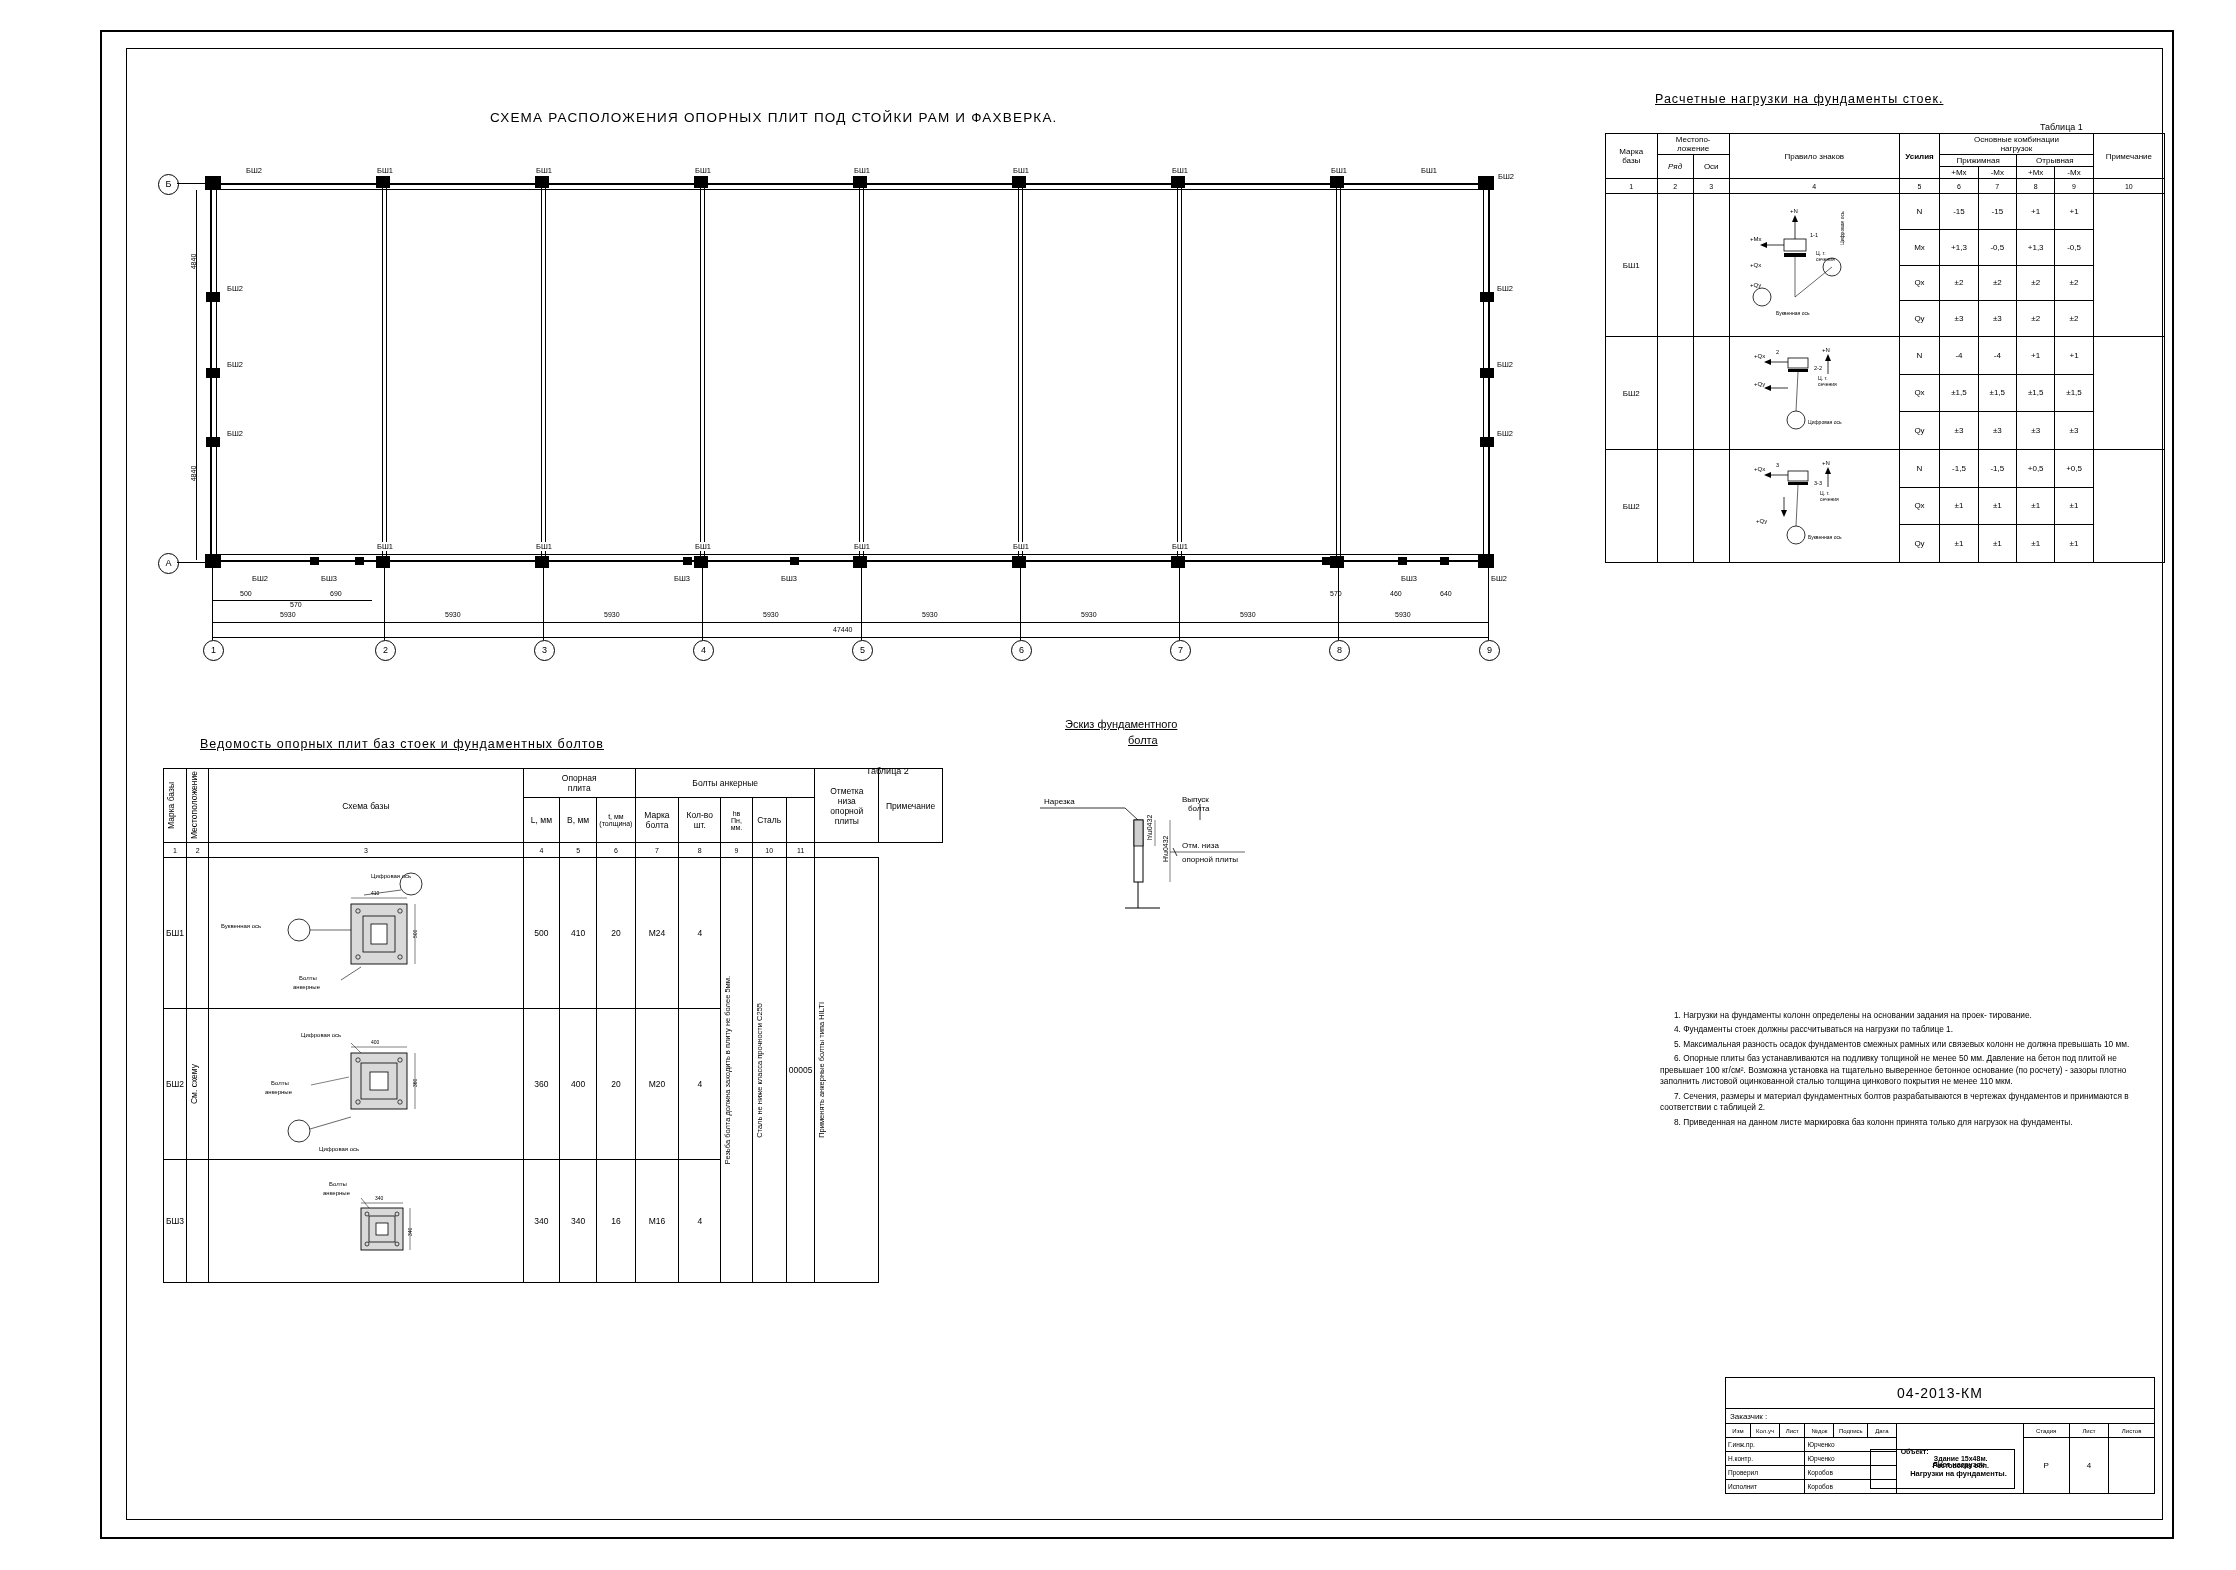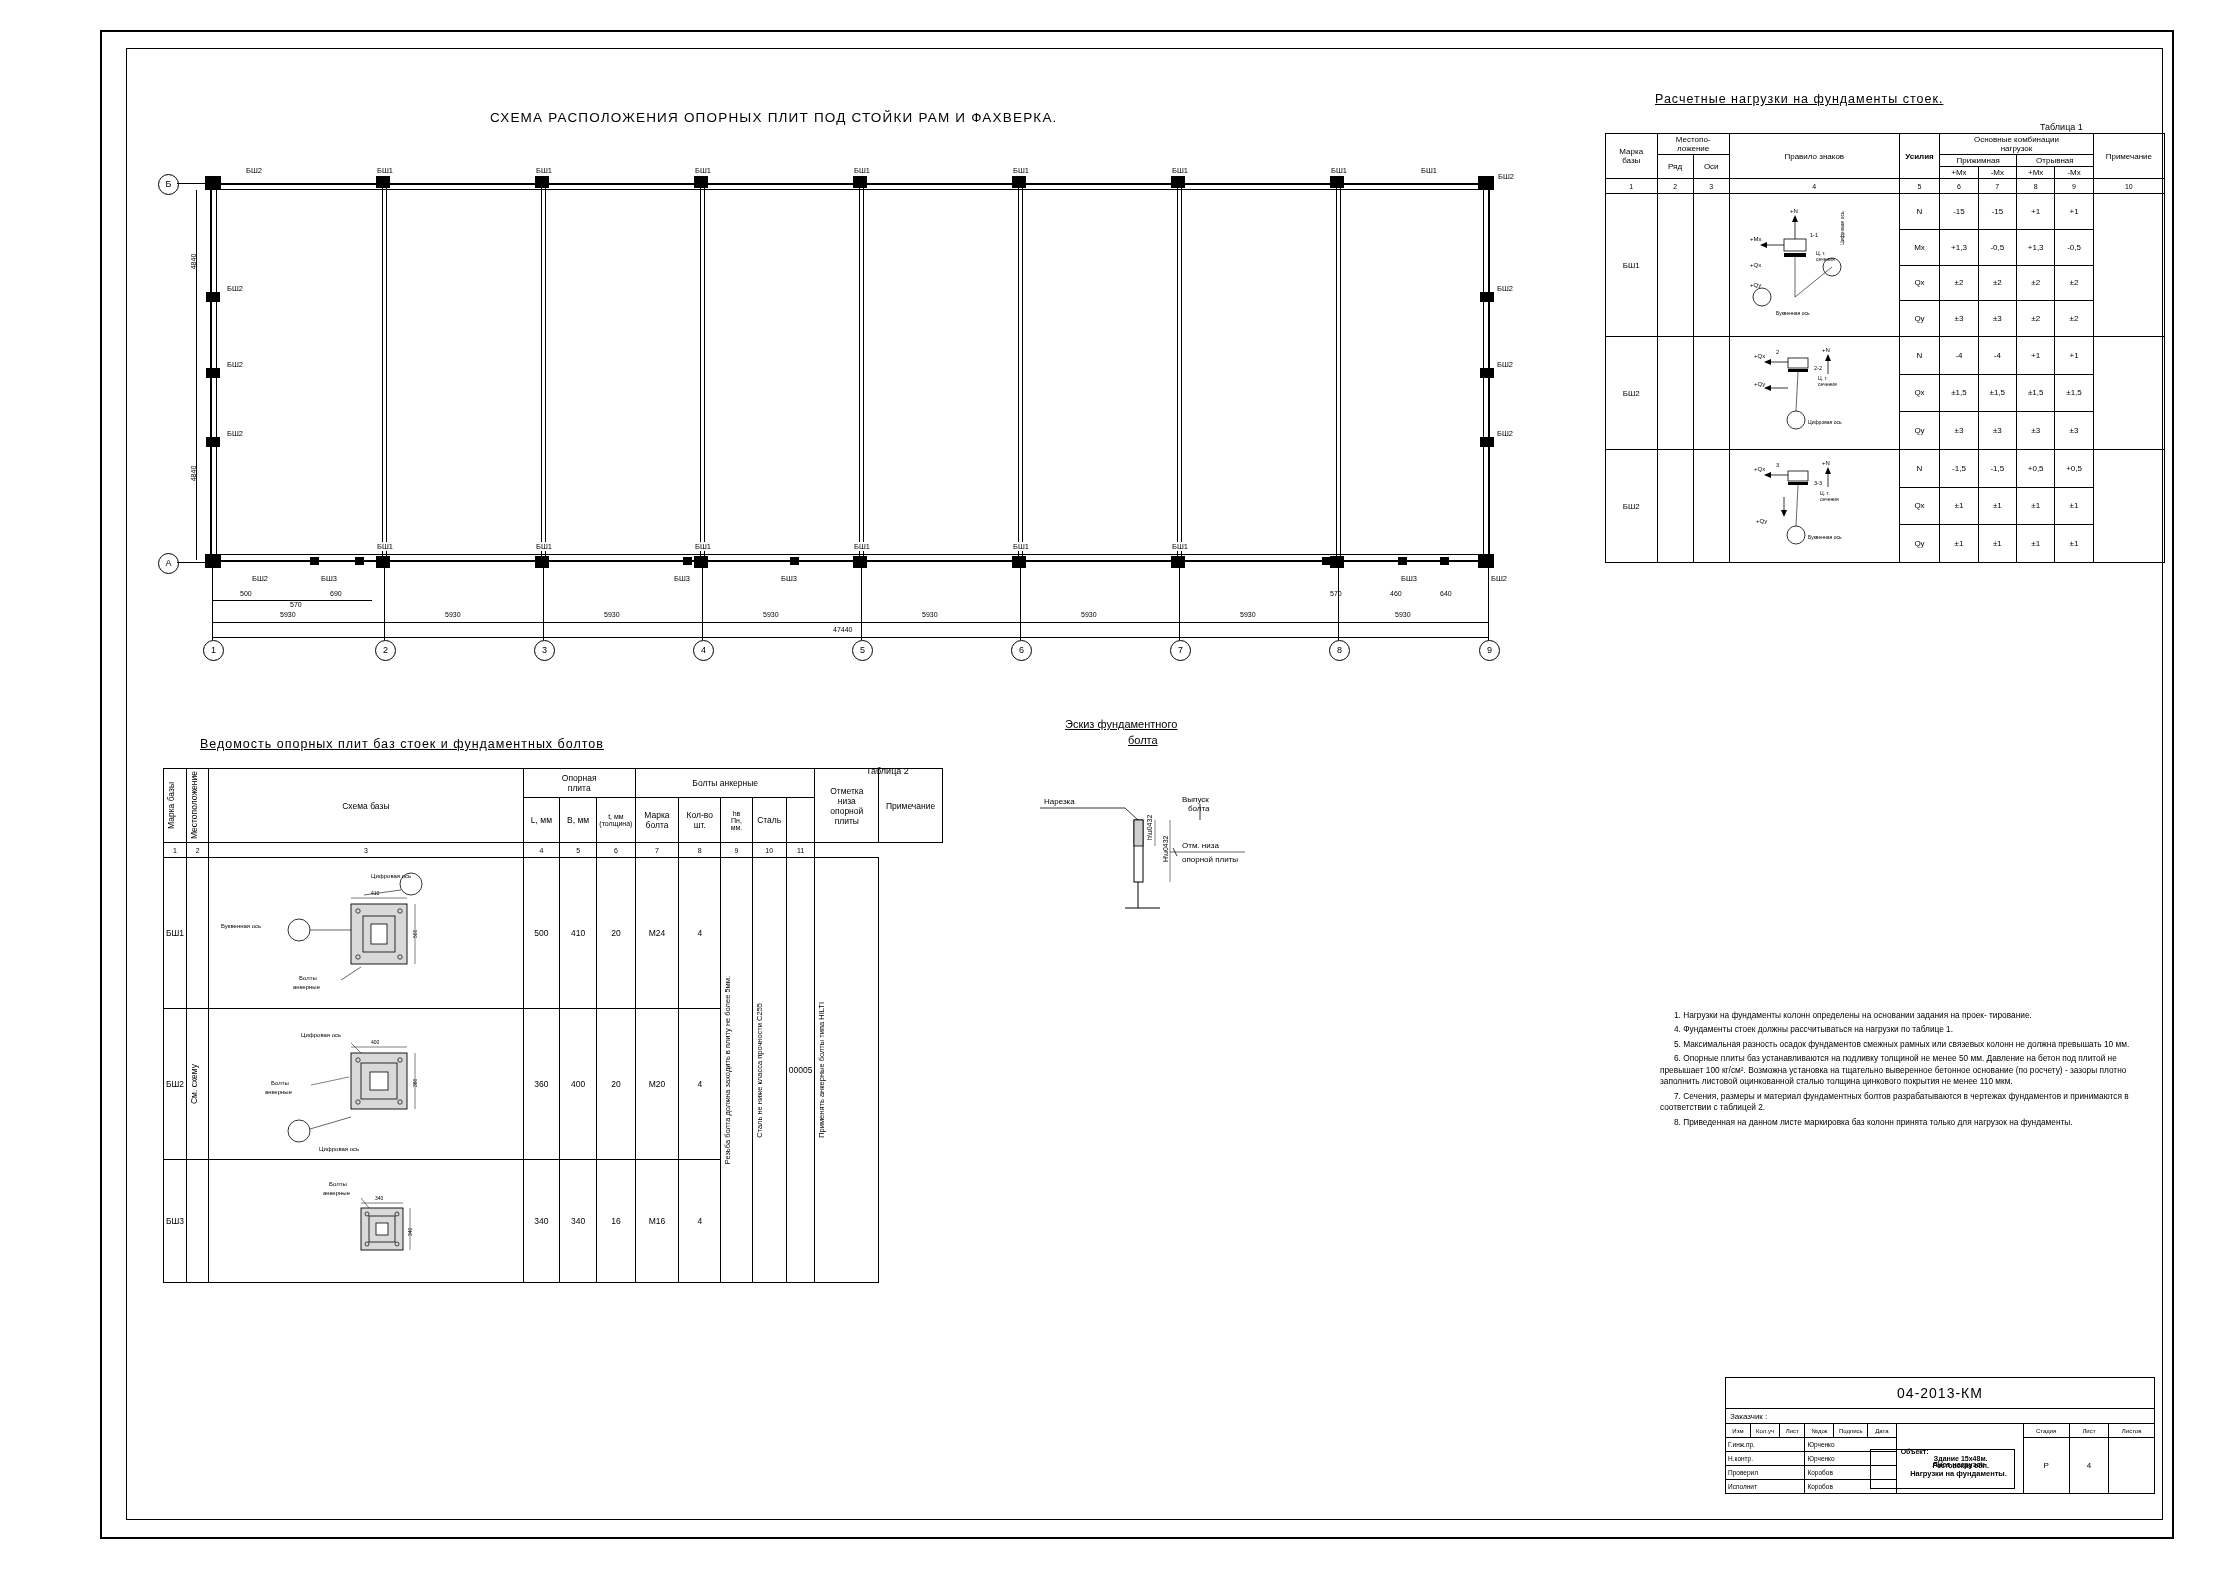--- a/index.html
+++ b/index.html
@@ -210,21 +210,21 @@
 базы</td>
       <td colspan="2" style="width:56px;white-space:pre-line;">Местопо-
 ложение</td>
       <td rowspan="3" style="width:150px;">Правило знаков</td>
       <td rowspan="3" style="width:32px;font-weight:bold;">Усилия</td>
       <td colspan="4" style="white-space:pre-line;">Основные комбинации
 нагрузок</td>
       <td rowspan="3" style="width:60px;">Примечание</td>
     </tr>
     <tr>
-      <td rowspan="2" style="width:28px;">Ряд</td>
+      <td rowspan="2" style="width:28px;font-style:italic;">Ряд</td>
       <td rowspan="2" style="width:28px;">Оси</td>
       <td colspan="2">Прижимная</td>
       <td colspan="2">Отрывная</td>
     </tr>
     <tr>
       <td style="width:30px;">+Мх</td>
       <td style="width:30px;">-Мх</td>
       <td style="width:30px;">+Мх</td>
       <td style="width:30px;">-Мх</td>
     </tr>

